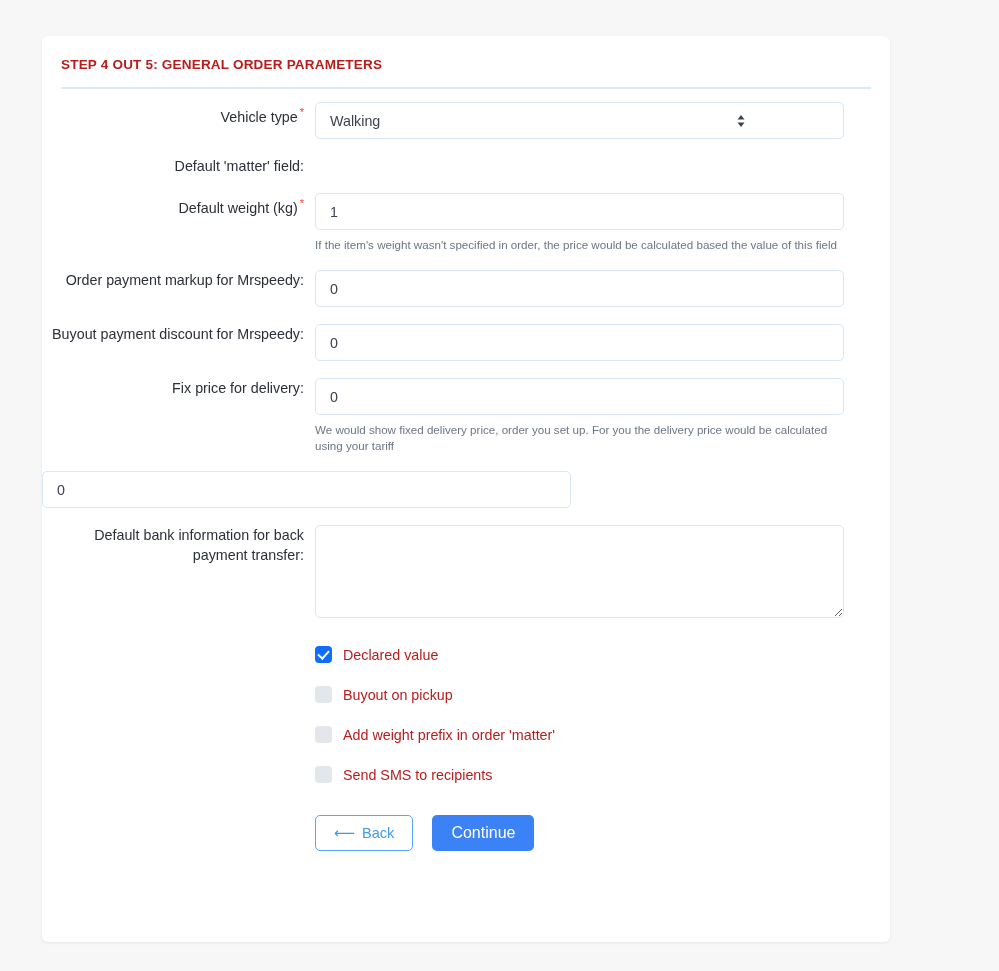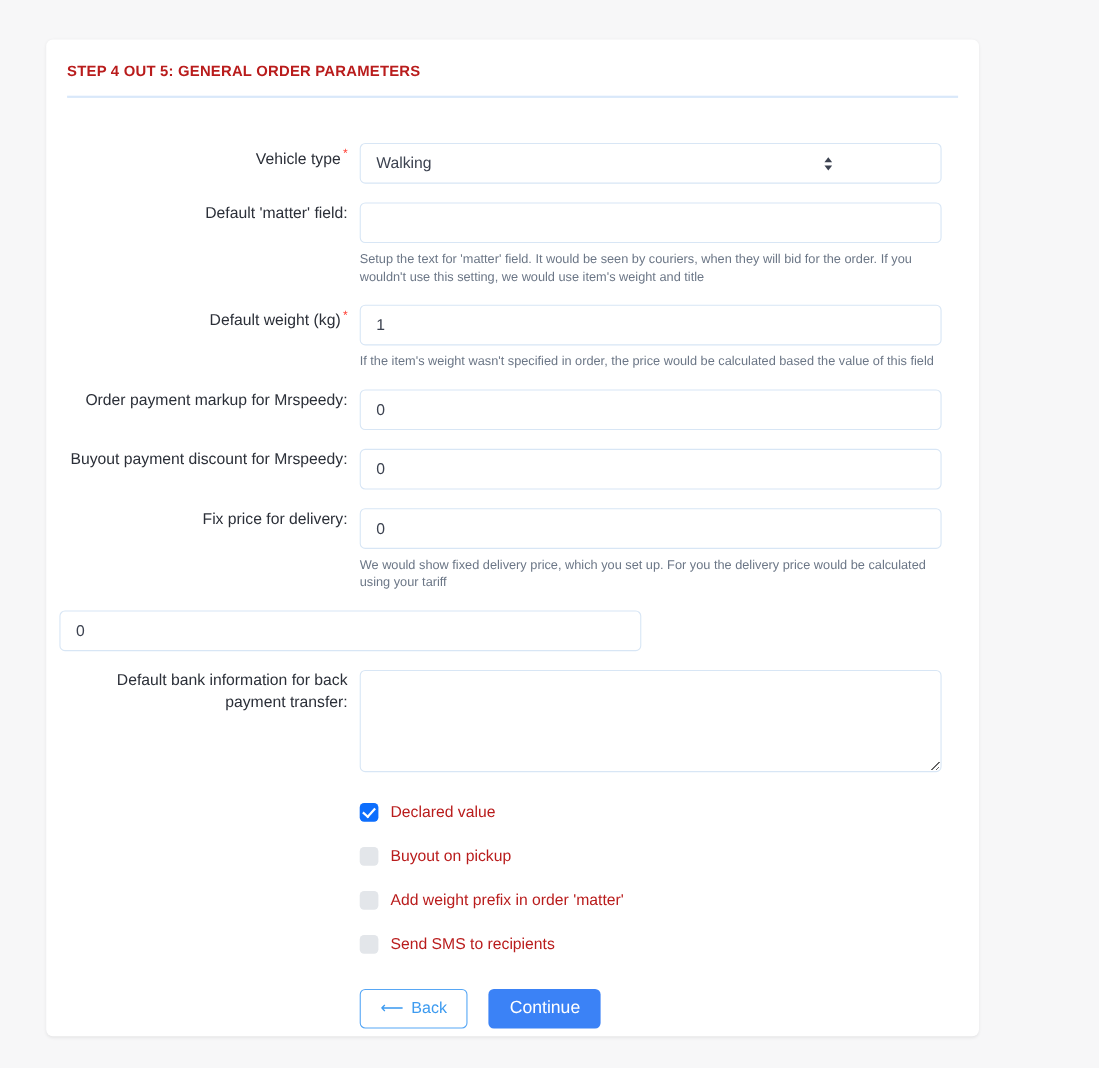--- a/index.html
+++ b/index.html
@@ -41,24 +41,23 @@
   .title-divider {
     position: absolute;
     left: 19px;
     top: 51px;
     width: 810px;
     height: 2px;
     background: #d9e8fa;
   }
   .form {
     position: absolute;
-    left: 12px;
+    left: 0;
     top: 66px;
     width: 848px;
-    margin-top: 28px;
   }
   .row {
     display: flex;
     align-items: flex-start;
     width: 100%;
     margin-bottom: 0;
   }
   .label-col {
     width: 273px;
     padding-right: 11px;
@@ -244,24 +243,20 @@
             </span>
           </div>
         </div>
       </div>
       <div class="spacer-24"></div>
 
       <div class="row">
         <div class="label-col">
           <span>Default 'matter' field:</span>
         </div>
-        <div class="field-col">
-          <input class="input" type="text" value="" style="">
-          <div class="hint">Setup the text for 'matter' field. It would be seen by couriers, when they will bid for the order. If you wouldn't use this setting, we would use item's weight and title</div>
-        </div>
       </div>
       <div class="spacer-lg"></div>
 
       <div class="row">
         <div class="label-col">
           <span>Default weight (kg)</span><span class="req-star">*</span>
         </div>
         <div class="field-col">
           <input class="input" type="text" value="1" style="">
           <div class="hint">If the item's weight wasn't specified in order, the price would be calculated based the value of this field</div>
@@ -288,21 +283,21 @@
         </div>
       </div>
       <div class="spacer-24"></div>
 
       <div class="row">
         <div class="label-col">
           <span>Fix price for delivery:</span>
         </div>
         <div class="field-col">
           <input class="input" type="text" value="0" style="">
-          <div class="hint">We would show fixed delivery price, which you set up. For you the delivery price would be calculated using your tariff</div>
+          <div class="hint">We would show fixed delivery price, order you set up. For you the delivery price would be calculated using your tariff</div>
         </div>
       </div>
       <div class="spacer-lg"></div>
 
       <div class="row">
         <div class="field-col">
           <input class="input" type="text" value="0" style="">
         </div>
       </div>
       <div class="spacer-24"></div>

